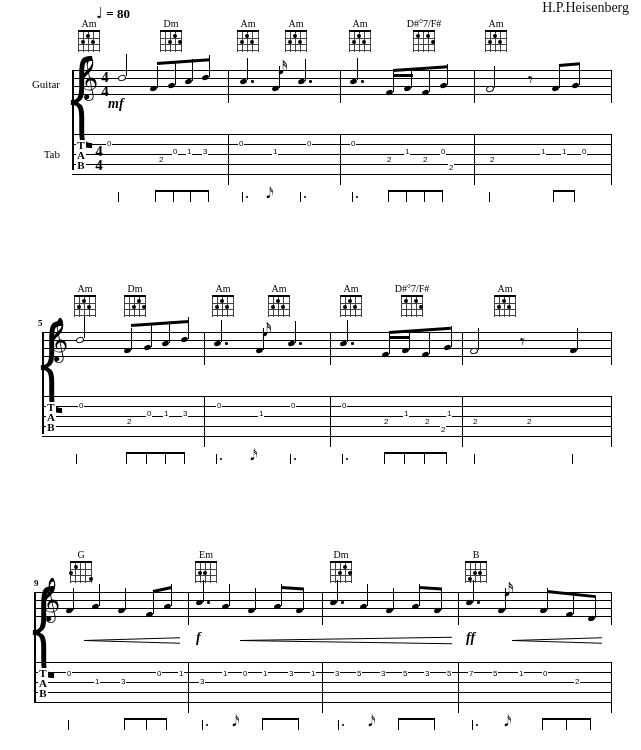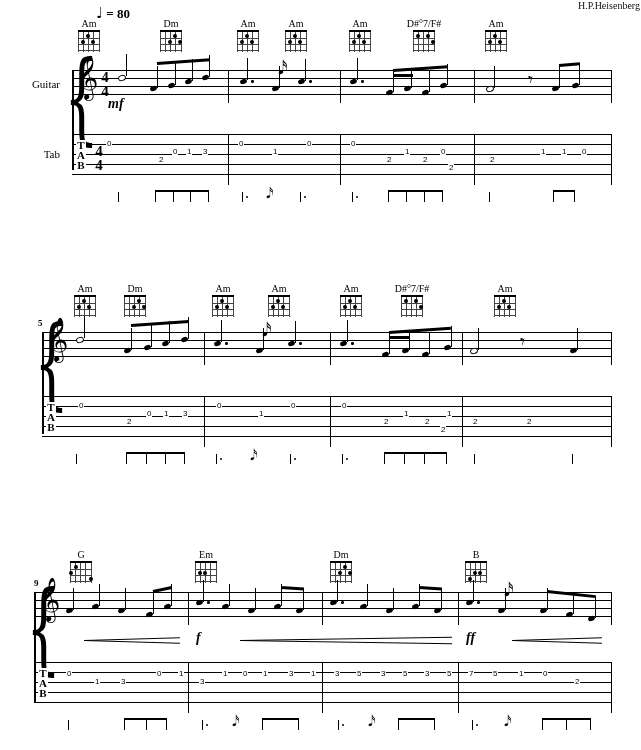--- a/index.html
+++ b/index.html
@@ -17,23 +17,23 @@
   }
   .sheet {
     position: absolute;
     left: 0; top: 0;
     width: 641px;
     height: 750px;
   }
   
   .composer {
     position: absolute;
-    right: 1px;
+    right: 12px;
     top: 0px;
-    font-size: 10px;
+    font-size: 14px;
     font-family: "Liberation Serif", serif;
     color: #111;
     white-space: nowrap;
     margin-left: 10px;
   }
   .tempo {
     position: absolute;
     font-size: 13px;
     font-weight: bold;
     font-family: "Liberation Serif", serif;

